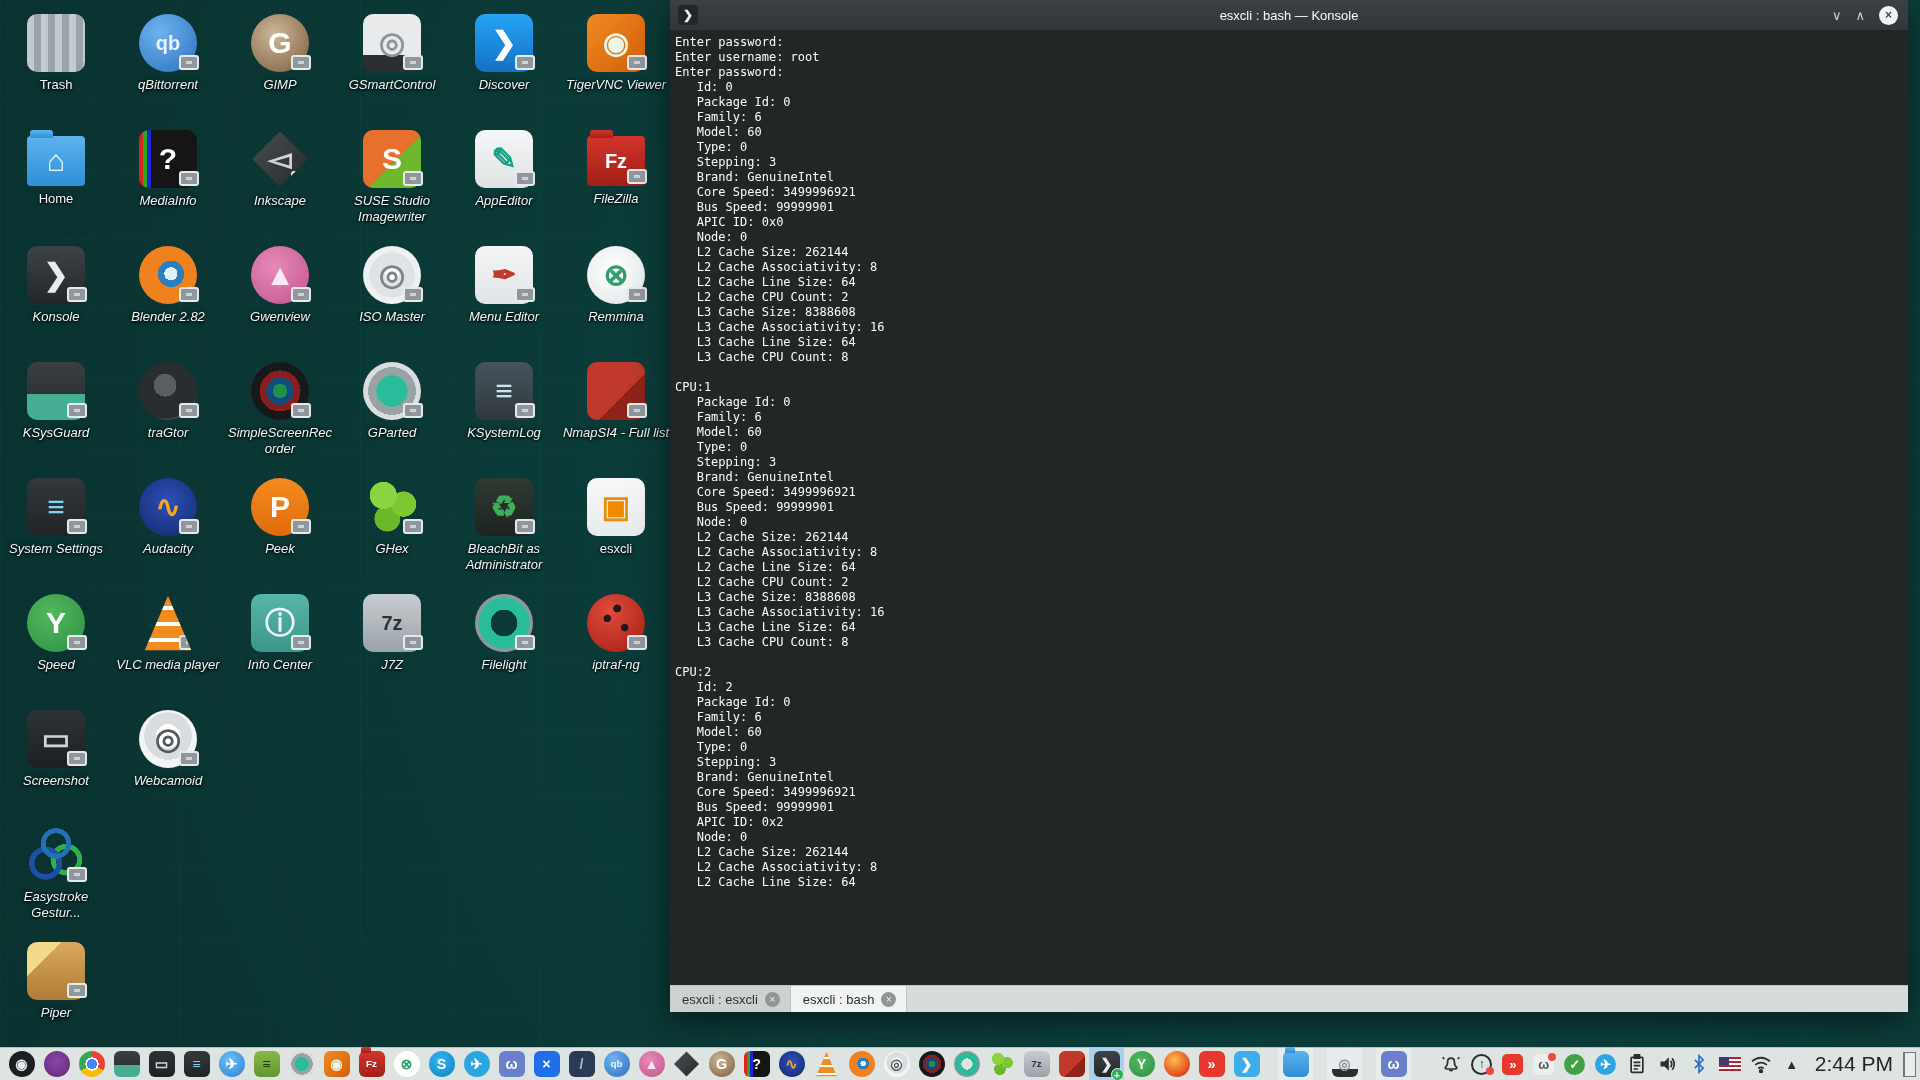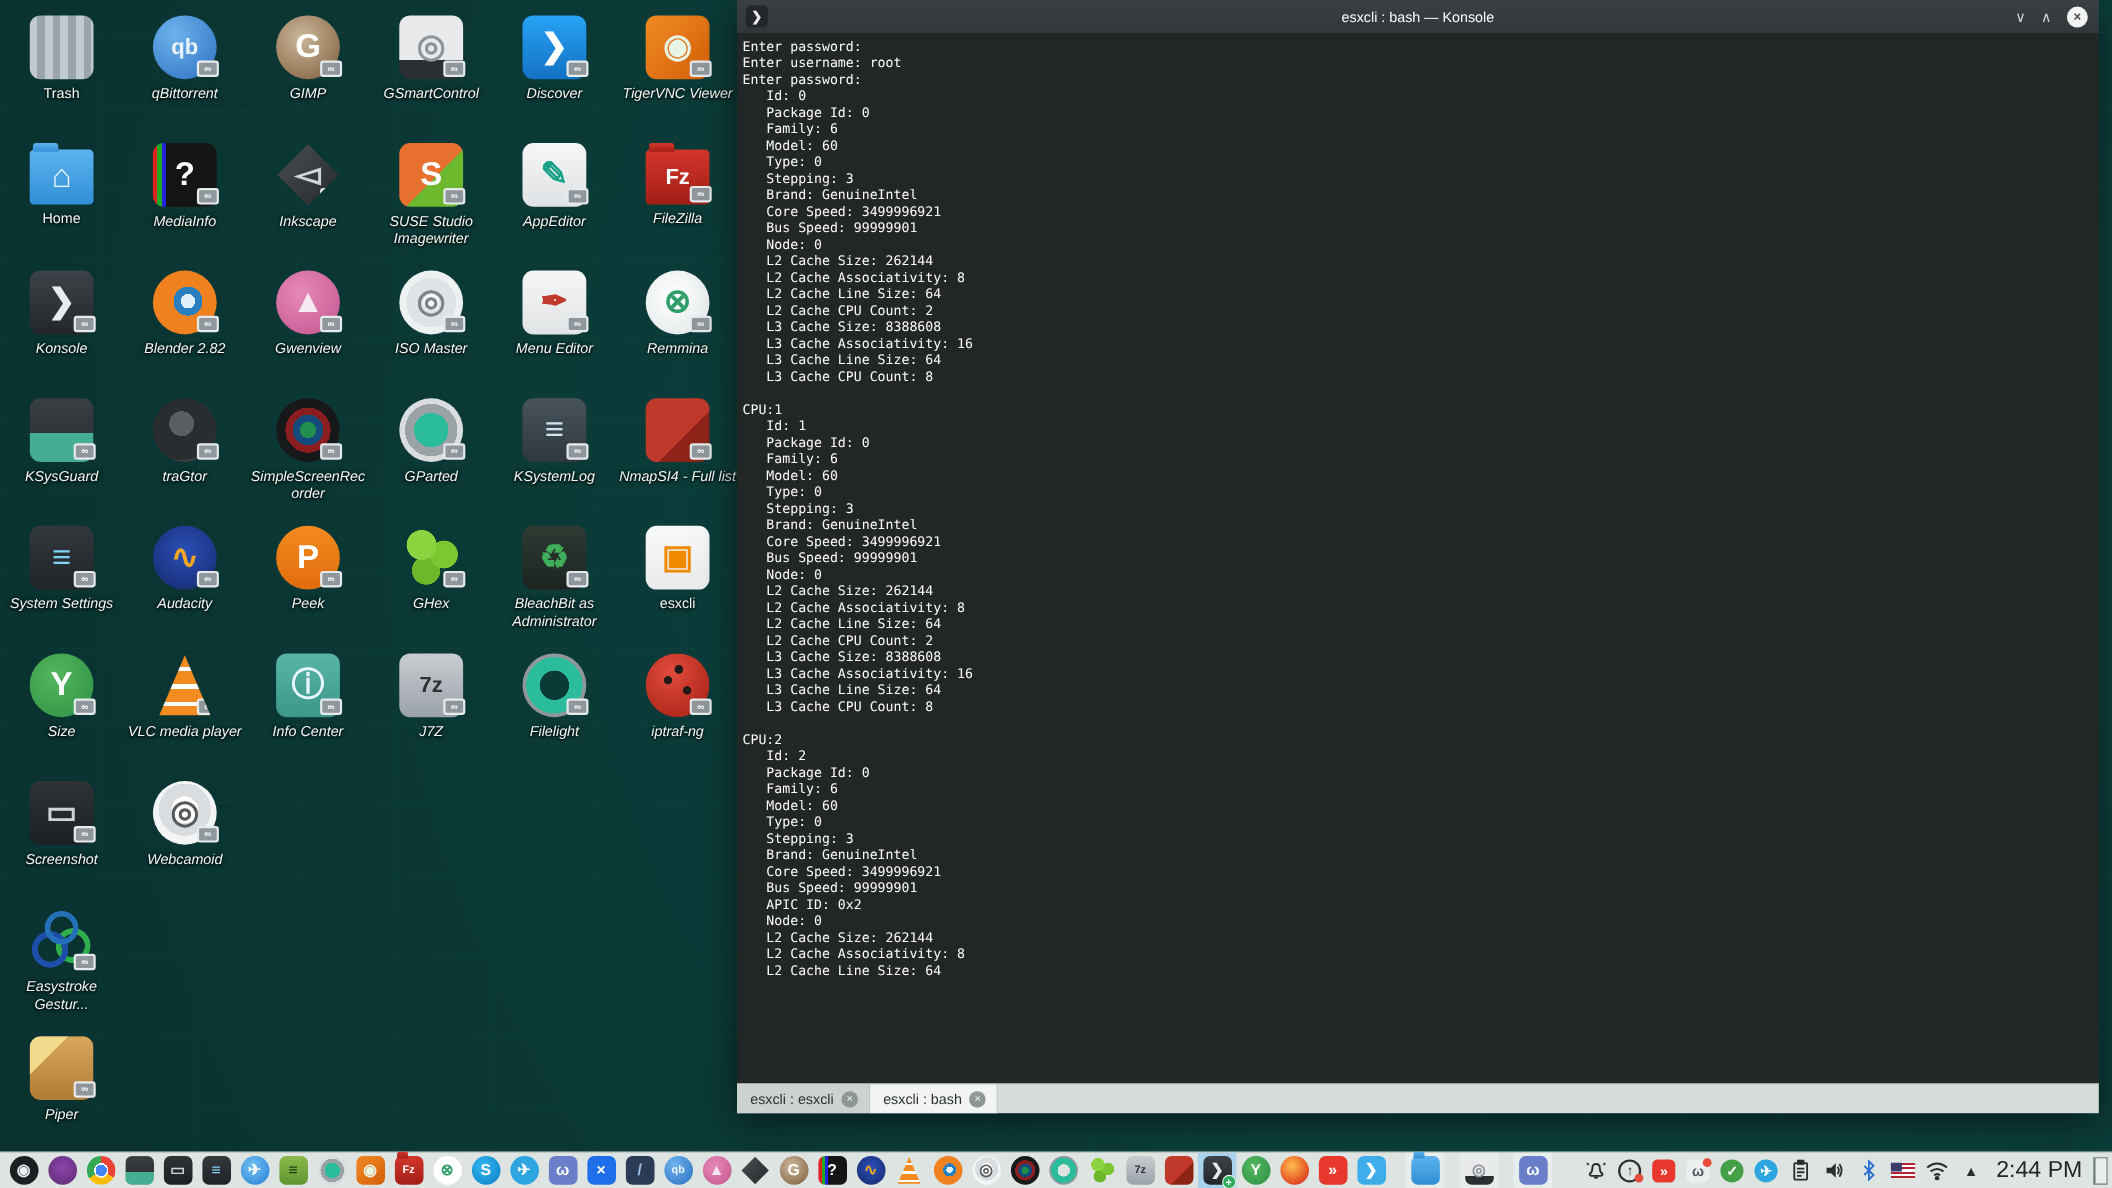--- a/index.html
+++ b/index.html
@@ -290,21 +290,21 @@
       <div class="ibox shape-square" style="background: linear-gradient(rgb(247, 248, 249), rgb(232, 234, 236));">
         <span class="glyph" style="color: rgb(240, 138, 0); font-size: 30px;">▣</span>
       </div>
       <div class="label">esxcli</div>
     </div>
     <div class="dicon" style="left: 0px; top: 594px;">
       <div class="ibox shape-circle" style="background: radial-gradient(circle at 40% 35%, rgb(82, 184, 92), rgb(46, 143, 70));">
         <span class="glyph" style="color: rgb(255, 255, 255); font-size: 30px;">Y</span>
         <span class="badge">∞</span>
       </div>
-      <div class="label it">Size</div>
+      <div class="label it">Speed</div>
     </div>
     <div class="dicon" style="left: 112px; top: 594px;">
       <div class="ibox shape-triangle" style="background: repeating-linear-gradient(rgb(242, 140, 30) 0px, rgb(242, 140, 30) 12px, rgb(255, 255, 255) 12px, rgb(255, 255, 255) 16px);">
         <span class="badge">∞</span>
       </div>
       <div class="label it">VLC media player</div>
     </div>
     <div class="dicon" style="left: 224px; top: 594px;">
       <div class="ibox shape-square" style="background: linear-gradient(rgb(88, 181, 167), rgb(60, 151, 138));">
         <span class="glyph" style="color: rgb(234, 246, 255); font-size: 30px;">ⓘ</span>
@@ -375,32 +375,32 @@
       <div class="tline">Enter password:</div>
       <div class="tline">   Id: 0</div>
       <div class="tline">   Package Id: 0</div>
       <div class="tline">   Family: 6</div>
       <div class="tline">   Model: 60</div>
       <div class="tline">   Type: 0</div>
       <div class="tline">   Stepping: 3</div>
       <div class="tline">   Brand: GenuineIntel</div>
       <div class="tline">   Core Speed: 3499996921</div>
       <div class="tline">   Bus Speed: 99999901</div>
+      <div class="tline">   APIC ID: 0x0</div>
       <div class="tline">   Node: 0</div>
       <div class="tline">   L2 Cache Size: 262144</div>
       <div class="tline">   L2 Cache Associativity: 8</div>
       <div class="tline">   L2 Cache Line Size: 64</div>
       <div class="tline">   L2 Cache CPU Count: 2</div>
       <div class="tline">   L3 Cache Size: 8388608</div>
       <div class="tline">   L3 Cache Associativity: 16</div>
       <div class="tline">   L3 Cache Line Size: 64</div>
       <div class="tline">   L3 Cache CPU Count: 8</div>
       <div class="tline"></div>
       <div class="tline">CPU:1</div>
-      <div class="tline">   Id: 1</div>
       <div class="tline">   Package Id: 0</div>
       <div class="tline">   Family: 6</div>
       <div class="tline">   Model: 60</div>
       <div class="tline">   Type: 0</div>
       <div class="tline">   Stepping: 3</div>
       <div class="tline">   Brand: GenuineIntel</div>
       <div class="tline">   Core Speed: 3499996921</div>
       <div class="tline">   Bus Speed: 99999901</div>
       <div class="tline">   Node: 0</div>
       <div class="tline">   L2 Cache Size: 262144</div>

